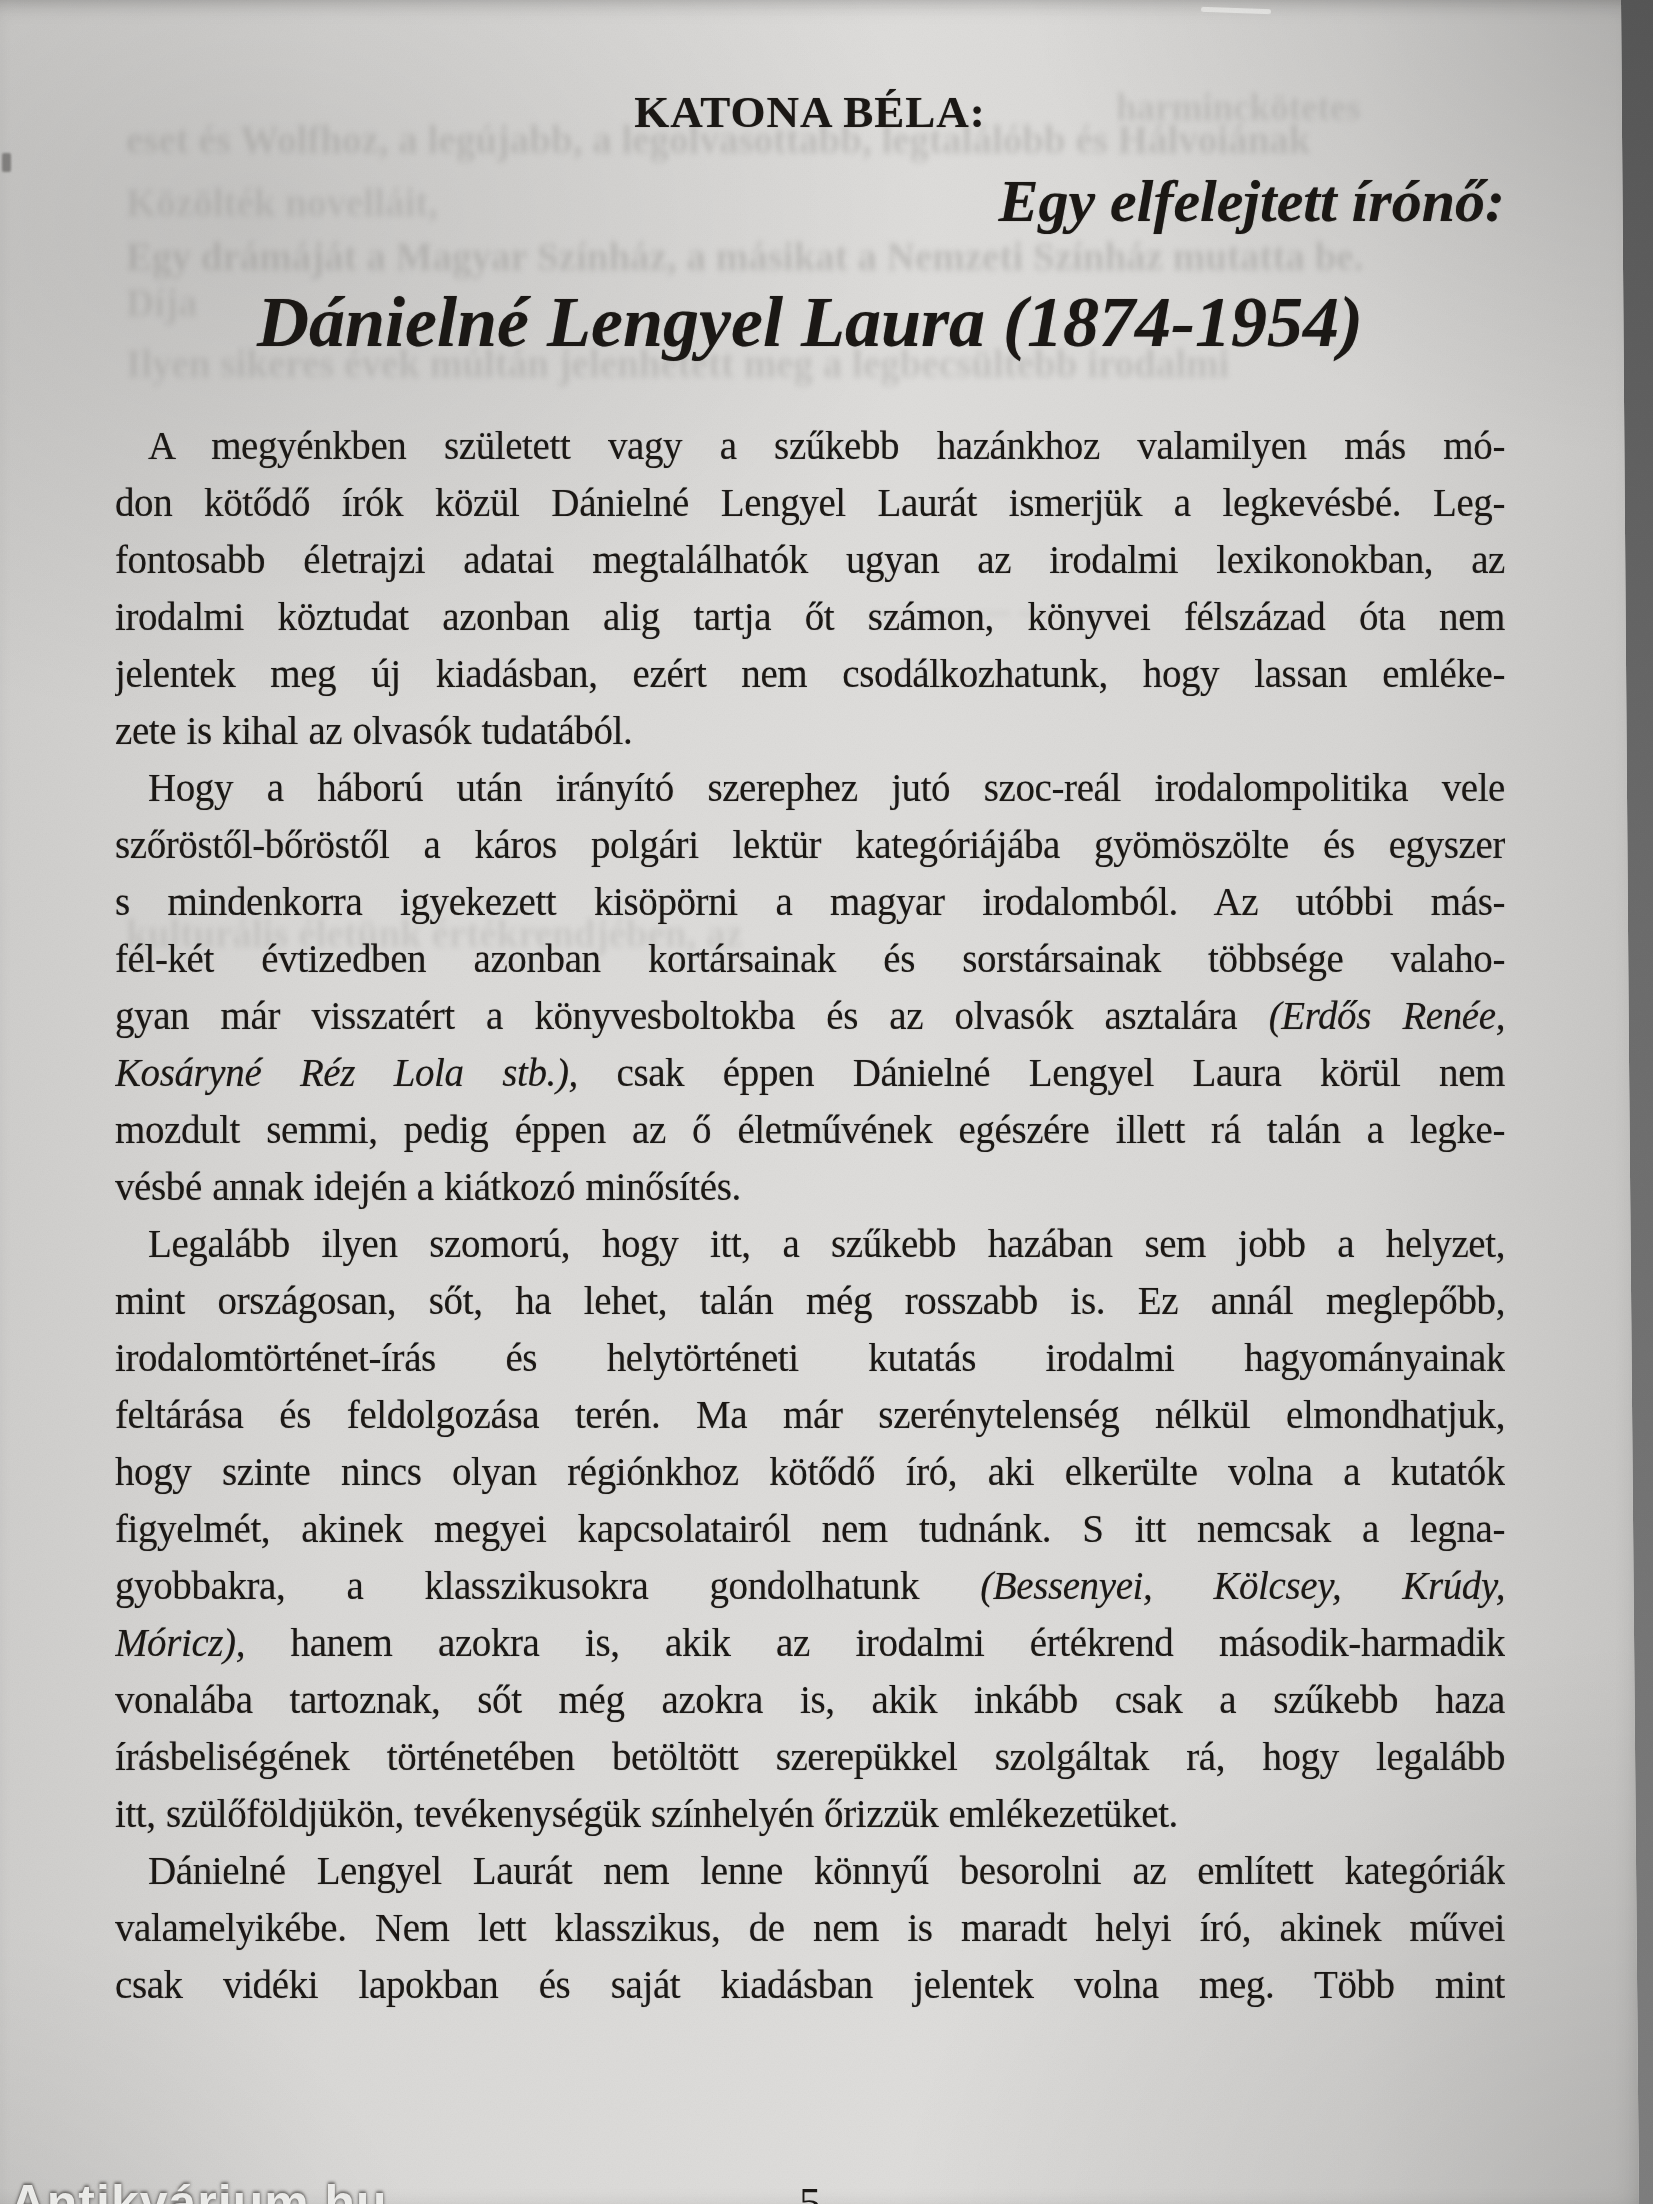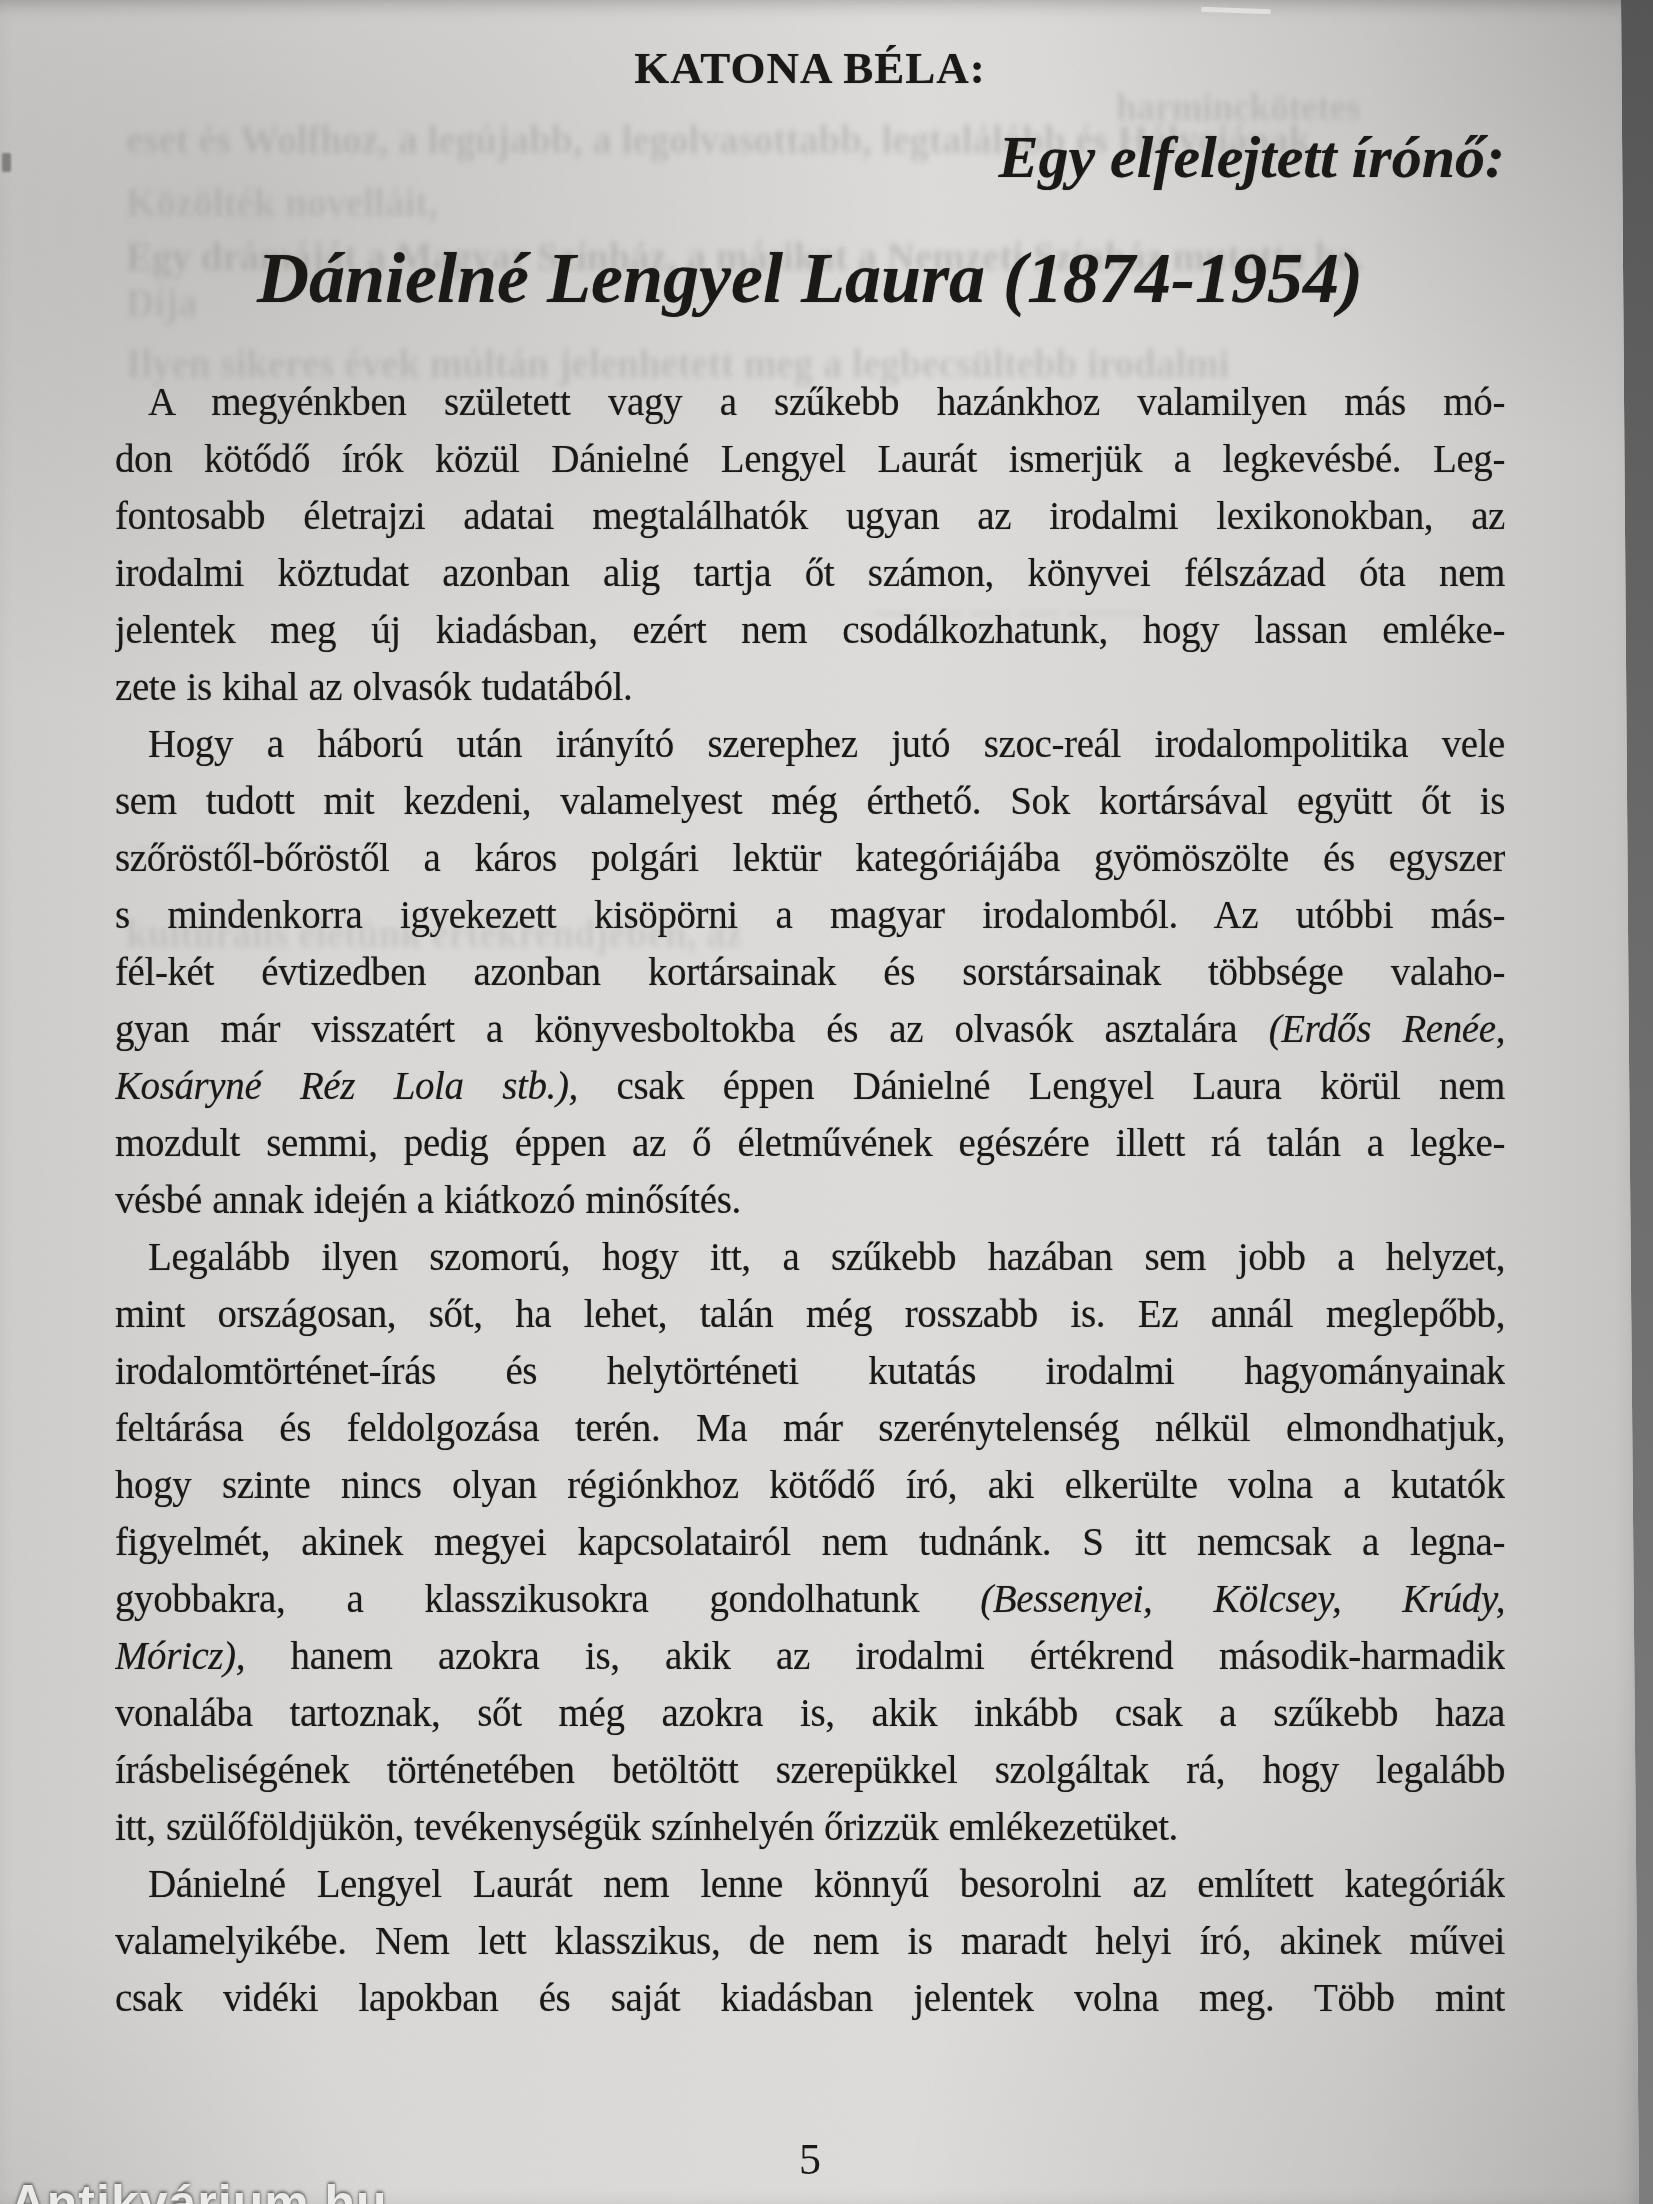--- a/index.html
+++ b/index.html
@@ -14,21 +14,21 @@
     clip-path:polygon(0 0,1621px 0,1629px 48%,1639px 100%,0 100%);
     background:
       radial-gradient(1116px 825px at 15% 10%,rgba(0,0,0,0.09),transparent 62%),
       radial-gradient(1213px 922px at 102% -2%,rgba(0,0,0,0.13),transparent 55%),
       radial-gradient(1456px 1116px at 102% 102%,rgba(0,0,0,0.11),transparent 55%),
       radial-gradient(873px 679px at -5% 105%,rgba(0,0,0,0.07),transparent 60%),
       linear-gradient(90deg,#cfcecc 0%,#dad9d7 20%,#dedddb 55%,#d7d6d4 82%,#c7c6c4 99%),
       #d8d7d5;
     box-shadow:inset -21.3px 0 29px -13.6px rgba(0,0,0,0.30), inset 0 13.6px 25px -15.5px rgba(0,0,0,0.25);
   }
-  .ink{color:#1b1815;}
+  .ink{color:#1b1815;margin-top:44px;}
   #header-author{
     position:absolute;left:115px;top:41px;width:1390px;height:54px;line-height:54px;
     text-align:center;font-weight:bold;font-size:45px;letter-spacing:1px;
     text-shadow:0 0 1px rgba(20,18,15,0.5);
   }
   #title-line1{
     position:absolute;left:115px;top:120px;width:1390px;height:74px;line-height:74px;
     text-align:right;font-weight:bold;font-style:italic;font-size:60px;
     text-shadow:0 0 1px rgba(20,18,15,0.5);
   }
@@ -96,21 +96,20 @@
   <div id="title-line2" class="ink">Dánielné Lengyel Laura (1874-1954)</div>
 
   <div id="body-column" class="ink">
       <div class="bl fl">A megyénkben született vagy a szűkebb hazánkhoz valamilyen más mó-</div>
       <div class="bl">don kötődő írók közül Dánielné Lengyel Laurát ismerjük a legkevésbé. Leg-</div>
       <div class="bl">fontosabb életrajzi adatai megtalálhatók ugyan az irodalmi lexikonokban, az</div>
       <div class="bl">irodalmi köztudat azonban alig tartja őt számon, könyvei félszázad óta nem</div>
       <div class="bl">jelentek meg új kiadásban, ezért nem csodálkozhatunk, hogy lassan emléke-</div>
       <div class="bl ll">zete is kihal az olvasók tudatából.</div>
       <div class="bl fl">Hogy a háború után irányító szerephez jutó szoc-reál irodalompolitika vele</div>
-      <div class="bl">sem tudott mit kezdeni, valamelyest még érthető. Sok kortársával együtt őt is</div>
       <div class="bl">szőröstől-bőröstől a káros polgári lektür kategóriájába gyömöszölte és egyszer</div>
       <div class="bl">s mindenkorra igyekezett kisöpörni a magyar irodalomból. Az utóbbi más-</div>
       <div class="bl">fél-két évtizedben azonban kortársainak és sorstársainak többsége valaho-</div>
       <div class="bl"><span>gyan már visszatért a könyvesboltokba és az olvasók asztalára </span><span class="it">(Erdős Renée,</span></div>
       <div class="bl"><span class="it">Kosáryné Réz Lola stb.),</span><span> csak  éppen Dánielné Lengyel Laura körül nem</span></div>
       <div class="bl">mozdult semmi, pedig éppen az ő életművének egészére illett rá talán a legke-</div>
       <div class="bl ll">vésbé annak idején a kiátkozó minősítés.</div>
       <div class="bl fl">Legalább ilyen szomorú, hogy itt, a szűkebb hazában sem jobb a helyzet,</div>
       <div class="bl">mint országosan, sőt, ha lehet, talán még rosszabb is. Ez annál meglepőbb,</div>
       <div class="bl">irodalomtörténet-írás és helytörténeti kutatás irodalmi hagyományainak</div>

